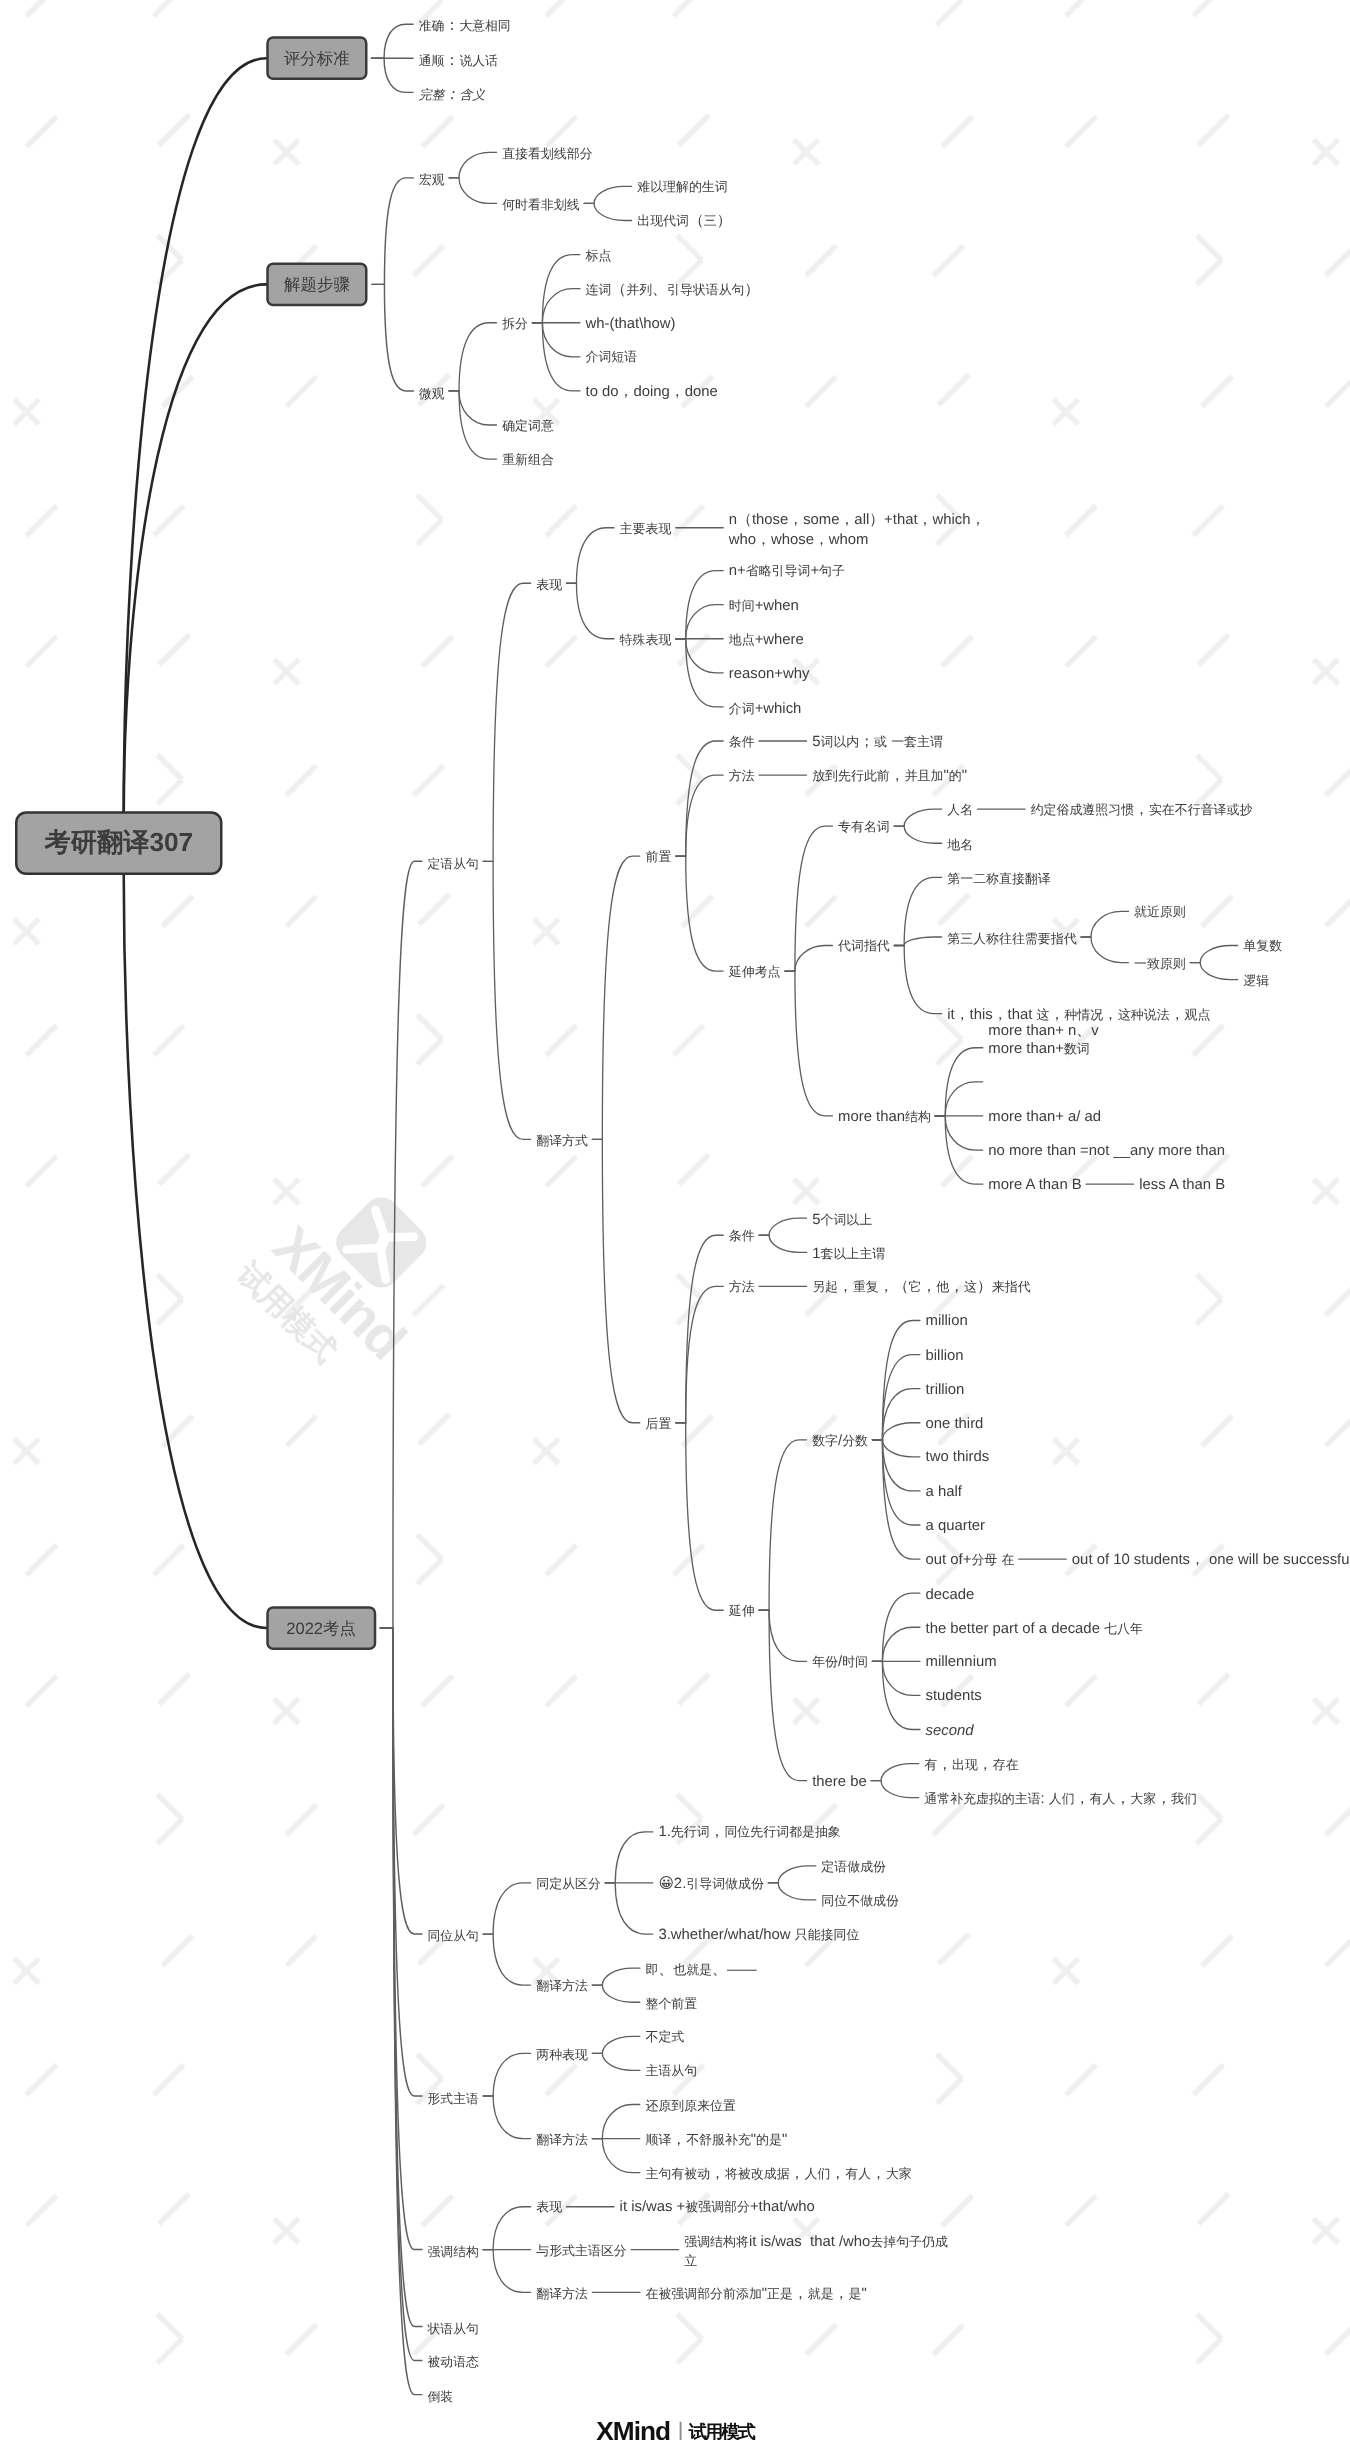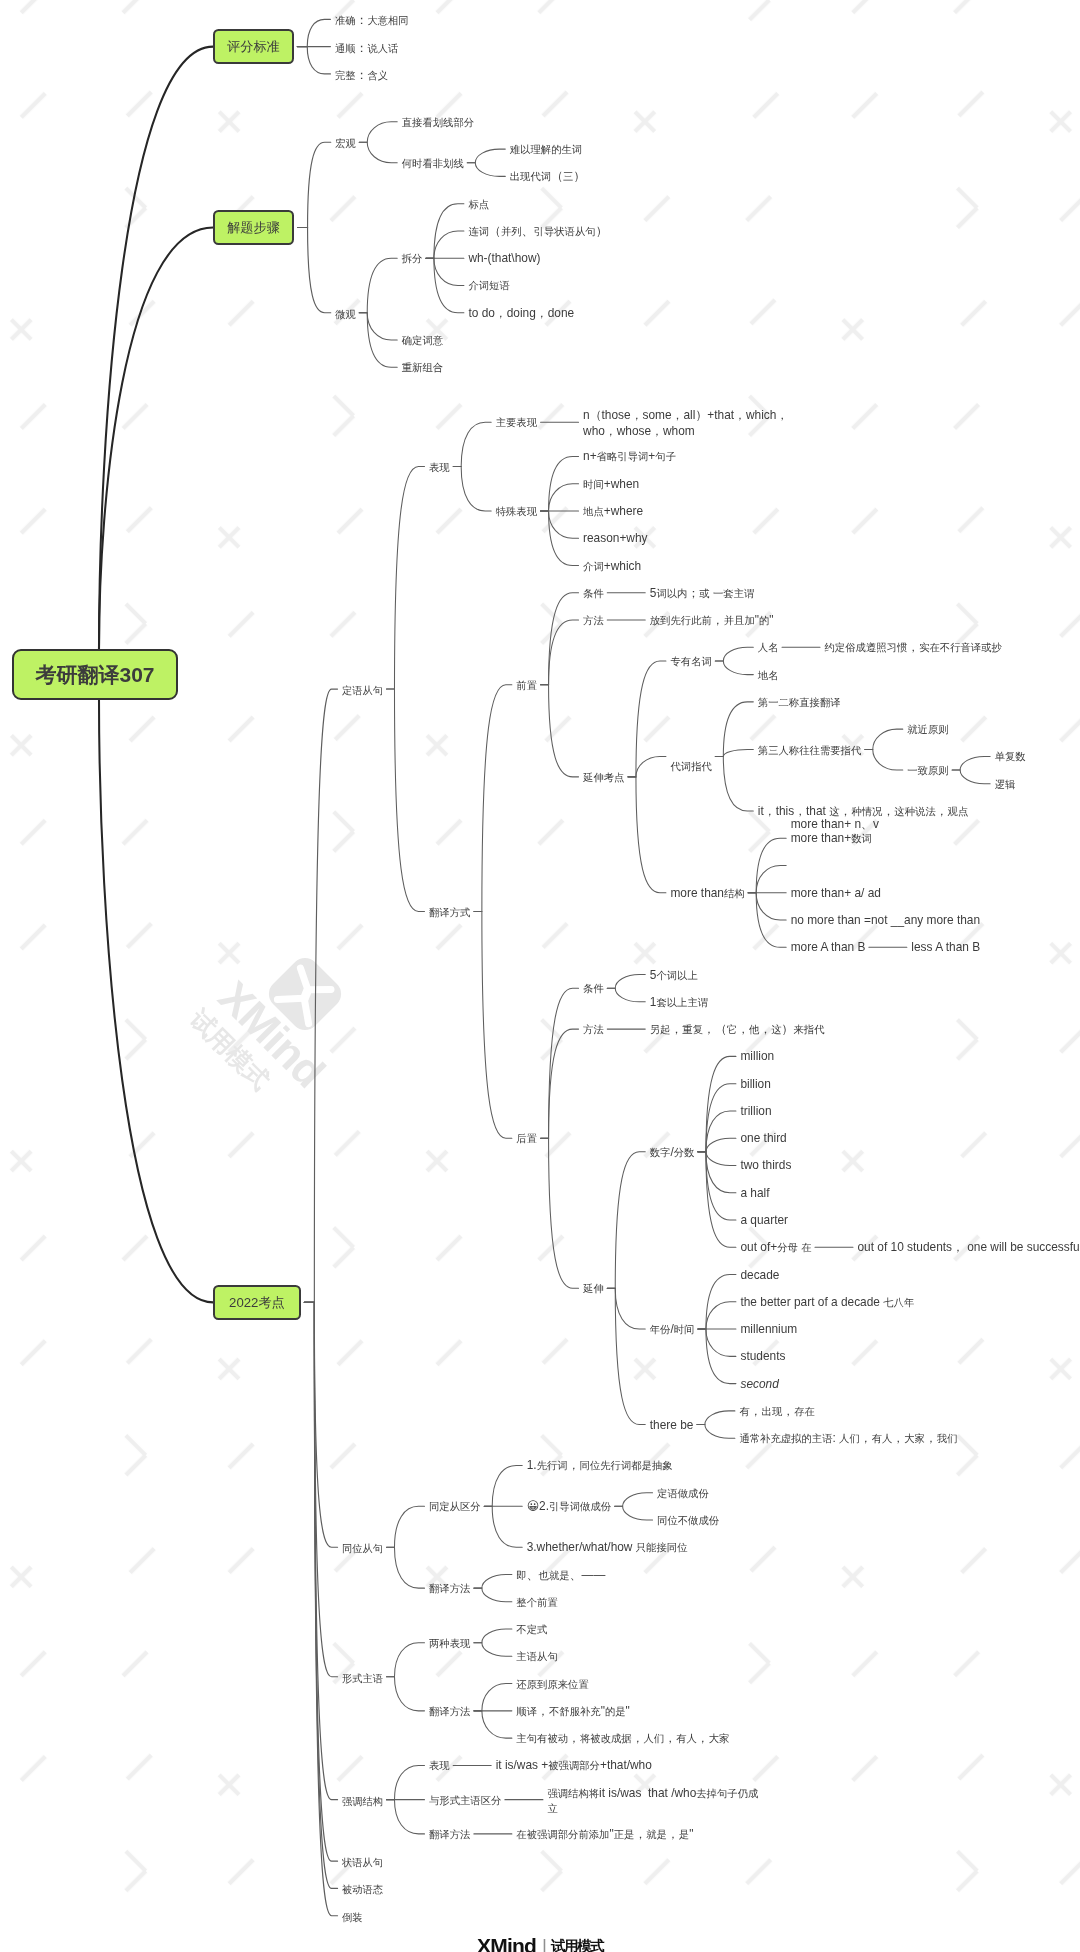--- a/index.html
+++ b/index.html
@@ -7,21 +7,21 @@
 body{width:1080px;height:1952px;overflow:hidden;position:relative;
   font-family:"Liberation Sans","DejaVu Sans",sans-serif;
   -webkit-font-smoothing:antialiased;
 }
 #stage{position:absolute;inset:0;background:#fff;}
 #wmlayer{position:absolute;inset:0;z-index:0;pointer-events:none;}
 #links{position:absolute;left:0;top:0;z-index:1;overflow:visible;}
 #nodes{position:absolute;inset:0;z-index:2;}
 .node{position:absolute;color:#3c3c3c;line-height:1.32;letter-spacing:0px;}
 .node .txt{display:block;white-space:pre-wrap;}
-.node.boxed{border:2.1px solid #3a3a3a;border-radius:5.5px;background:#bef264;
+.node.boxed{border:2.1px solid #3a3a3a;border-radius:5.5px;background:#a3a3a3;
   box-sizing:border-box;display:flex;align-items:center;justify-content:center;}
 .node.root{border:2.7px solid #333;border-radius:9px;}
 #footer{position:absolute;left:0;top:1935px;width:1080px;text-align:center;z-index:5;
   white-space:nowrap;line-height:1;}
 .fx{font-size:21px;font-weight:bold;color:#111;letter-spacing:-0.8px;}
 .fsep{display:inline-block;color:#8f8f8f;font-weight:300;margin:0 4px 0 6px;
   font-size:19px;position:relative;top:-1.5px;}
 .fcn{font-size:14.6px;font-weight:bold;color:#111;letter-spacing:-1.6px;
   position:relative;top:-2px;}
 </style>
@@ -173,21 +173,21 @@
       </div>
       <div class="node boxed" style="left: 213.05px; top: 29.373px; width: 80.7px; height: 34.5px; font-size: 13.2px; letter-spacing: 0px;">
         <span class="txt"><span class="cjk" style="font-size:1em">评分标准</span></span>
       </div>
       <div class="node" style="left: 334.95px; top: 12.378px; width: 73.59px; height: 13.95px; font-size: 12.2px; letter-spacing: 0px;">
         <span class="txt"><span class="cjk" style="font-size:0.84em">准确</span>：<span class="cjk" style="font-size:0.84em">大意相同</span></span>
       </div>
       <div class="node" style="left: 334.95px; top: 39.648px; width: 63.36px; height: 13.95px; font-size: 12.2px; letter-spacing: 0px;">
         <span class="txt"><span class="cjk" style="font-size:0.84em">通顺</span>：<span class="cjk" style="font-size:0.84em">说人话</span></span>
       </div>
-      <div class="node" style="left: 334.95px; top: 66.918px; width: 53.13px; height: 13.95px; font-size: 12.2px; letter-spacing: 0px;">
+      <div class="node" style="left: 334.95px; top: 66.918px; width: 53.13px; height: 13.95px; font-size: 12.2px; letter-spacing: 0px; font-style: italic;">
         <span class="txt"><span class="cjk" style="font-size:0.84em">完整</span>：<span class="cjk" style="font-size:0.84em">含义</span></span>
       </div>
       <div class="node boxed" style="left: 213.05px; top: 210.264px; width: 81px; height: 34.5px; font-size: 13.2px; letter-spacing: 0px;">
         <span class="txt"><span class="cjk" style="font-size:1em">解题步骤</span></span>
       </div>
       <div class="node" style="left: 335.25px; top: 135.321px; width: 20.47px; height: 13.95px; font-size: 12.2px; letter-spacing: 0px;">
         <span class="txt"><span class="cjk" style="font-size:0.84em">宏观</span></span>
       </div>
       <div class="node" style="left: 401.72px; top: 114.868px; width: 72.41px; height: 13.95px; font-size: 11.9px; letter-spacing: 0px;">
         <span class="txt"><span class="cjk" style="font-size:0.87em">直接看划线部分</span></span>
@@ -288,21 +288,21 @@
       </div>
       <div class="node" style="left: 757.82px; top: 640.358px; width: 20.69px; height: 13.95px; font-size: 11.9px; letter-spacing: 0px;">
         <span class="txt"><span class="cjk" style="font-size:0.87em">人名</span></span>
       </div>
       <div class="node" style="left: 824.51px; top: 640.358px; width: 177.39px; height: 13.95px; font-size: 11.9px; letter-spacing: 0px;">
         <span class="txt"><span class="cjk" style="font-size:0.87em">约定俗成遵照习惯</span>，<span class="cjk" style="font-size:0.87em">实在不行音译或抄</span></span>
       </div>
       <div class="node" style="left: 757.82px; top: 667.628px; width: 20.69px; height: 13.95px; font-size: 11.9px; letter-spacing: 0px;">
         <span class="txt"><span class="cjk" style="font-size:0.87em">地名</span></span>
       </div>
-      <div class="node" style="left: 670.44px; top: 749.438px; width: 41.38px; height: 13.95px; font-size: 11.9px; letter-spacing: 0px; margin-top: 10px;">
+      <div class="node" style="left: 670.44px; top: 749.438px; width: 41.38px; height: 13.95px; font-size: 11.9px; letter-spacing: 0px;">
         <span class="txt"><span class="cjk" style="font-size:0.87em">代词指代</span></span>
       </div>
       <div class="node" style="left: 757.82px; top: 694.898px; width: 82.75px; height: 13.95px; font-size: 11.9px; letter-spacing: 0px;">
         <span class="txt"><span class="cjk" style="font-size:0.87em">第一二称直接翻译</span></span>
       </div>
       <div class="node" style="left: 757.82px; top: 742.621px; width: 103.44px; height: 13.95px; font-size: 11.9px; letter-spacing: 0px;">
         <span class="txt"><span class="cjk" style="font-size:0.87em">第三人称往往需要指代</span></span>
       </div>
       <div class="node" style="left: 907.26px; top: 722.168px; width: 41.38px; height: 13.95px; font-size: 11.9px; letter-spacing: 0px;">
         <span class="txt"><span class="cjk" style="font-size:0.87em">就近原则</span></span>

